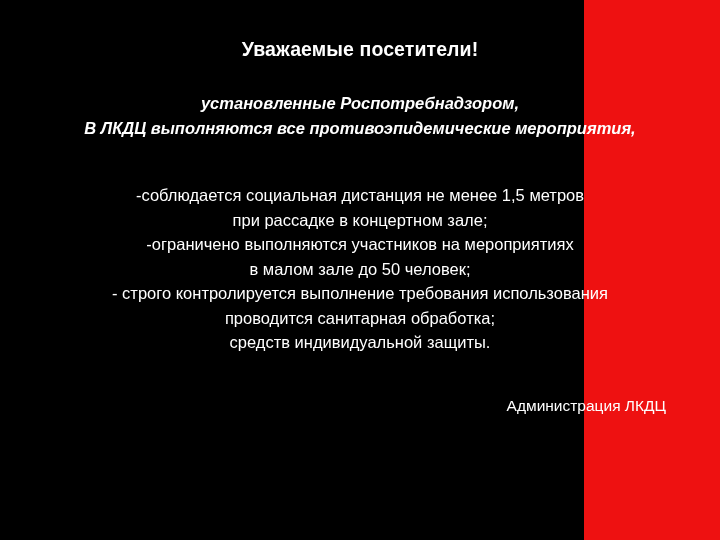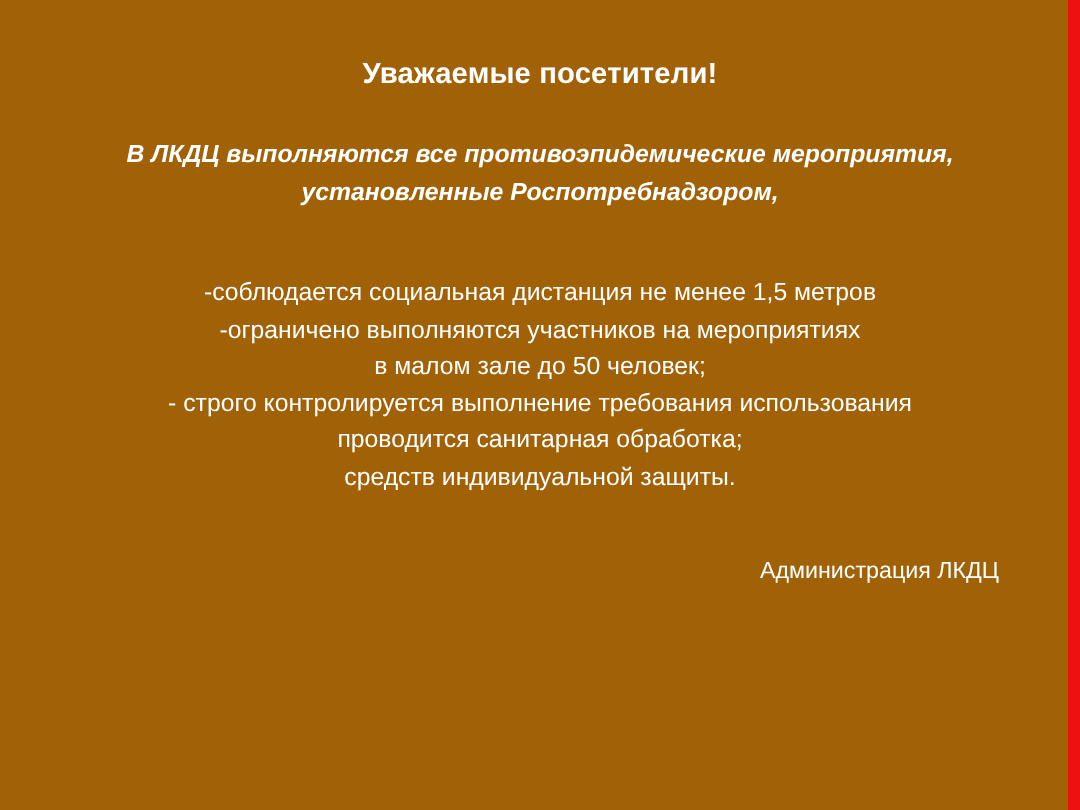--- a/index.html
+++ b/index.html
@@ -8,23 +8,23 @@
   }
   body {
     width: 720px;
     height: 540px;
     background: #ee1111;
     font-family: "Liberation Sans", sans-serif;
     overflow: hidden;
   }
   .slide {
     position: relative;
-    width: 712px;
+    width: 584px;
     height: 540px;
-    background: #a16207;
+    background: #000000;
     box-sizing: border-box;
   }
   .content {
     position: absolute;
     left: 0;
     top: 0;
     width: 720px;
     padding: 0 16px;
     box-sizing: border-box;
     text-align: center;
@@ -70,26 +70,27 @@
 <body>
 
 <div class="slide">
   <div class="content">
 
     <div class="heading">
       <div>Уважаемые посетители!</div>
     </div>
 
     <div class="subhead">
+      <div>установленные Роспотребнадзором,</div>
       <div>В ЛКДЦ выполняются все противоэпидемические мероприятия,</div>
-      <div>установленные Роспотребнадзором,</div>
     </div>
 
     <div class="bullets">
       <div>-соблюдается социальная дистанция не менее 1,5 метров</div>
+      <div>при рассадке в концертном зале;</div>
       <div>-ограничено выполняются участников на мероприятиях</div>
       <div>в малом зале до 50 человек;</div>
       <div>- строго контролируется выполнение требования использования</div>
       <div>проводится санитарная обработка;</div>
       <div>средств индивидуальной защиты.</div>
     </div>
 
     <div class="signature">Администрация ЛКДЦ</div>
 
   </div>

